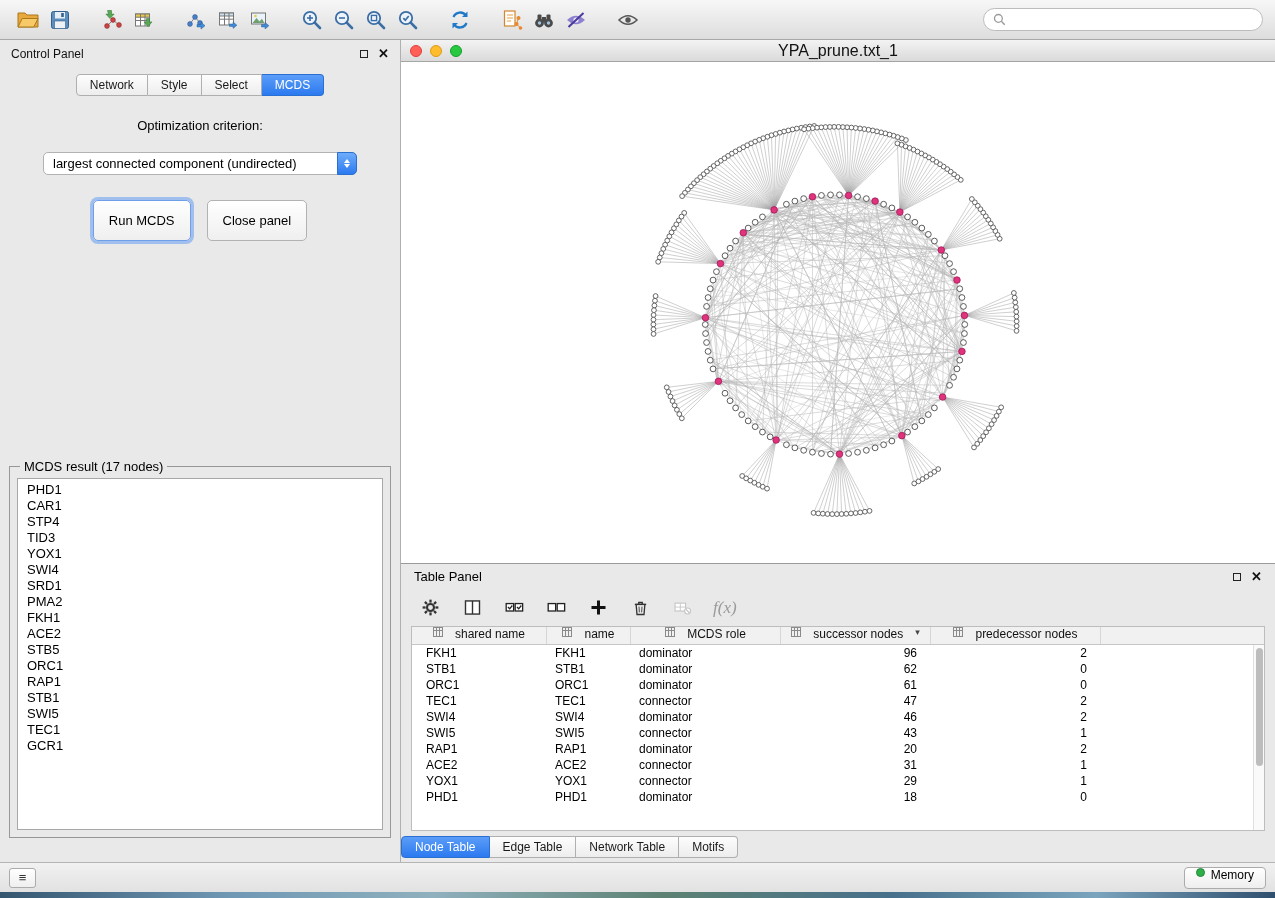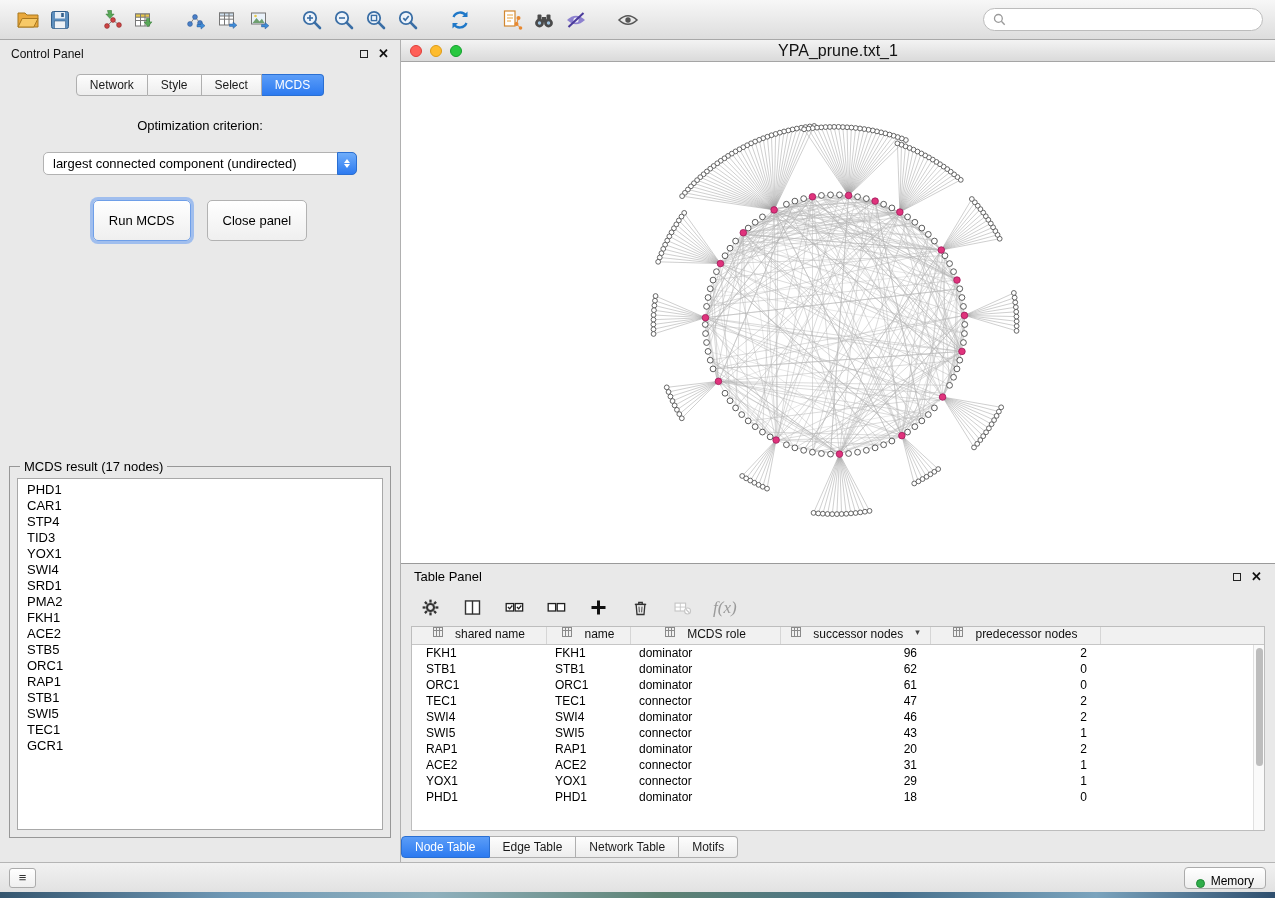--- a/index.html
+++ b/index.html
@@ -75,21 +75,21 @@
   .tcell{line-height:16px;padding:0 8px;white-space:nowrap;overflow:hidden}
   .tcell.c0{padding-left:14px}
   .tcell.c3,.tcell.c4{text-align:right;padding-right:14px}
   .vscroll{position:absolute;top:18px;right:0;bottom:0;width:11px;background:#fafafa;border-left:1px solid #e0e0e0}
   .vthumb{position:absolute;top:3px;left:1.5px;width:7px;height:118px;border-radius:4px;background:#bdbdbd}
   .bottom-tabs{height:31px;flex:0 0 auto;display:flex;justify-content:flex-start;align-items:center}
 
   
   .statusbar{height:30px;flex:0 0 auto;background:linear-gradient(#f1f1f1,#e2e2e2);border-top:1px solid #b5b5b5;display:flex;align-items:center;padding:0 9px}
   .menu-btn{width:27px;height:20px;border:1px solid #ababab;border-radius:3px;background:linear-gradient(#fff,#efefef);display:flex;align-items:center;justify-content:center;font-size:13px;color:#333;line-height:1}
-  .memory-btn{margin-left:auto;height:22px;border:1px solid #ababab;border-radius:4px;background:linear-gradient(#ffffff,#eeeeee);display:flex;align-items:flex-end;gap:6px;padding:0 11px;font-size:12px;color:#000}
+  .memory-btn{margin-left:auto;height:22px;border:1px solid #ababab;border-radius:4px;background:linear-gradient(#ffffff,#eeeeee);display:flex;align-items:flex-start;gap:6px;padding:0 11px;font-size:12px;color:#000}
   .mem-dot{width:9px;height:9px;border-radius:50%;background:#2fae4a;border:1px solid #1f8836}
   .wallpaper{height:6px;flex:0 0 auto;background:linear-gradient(90deg,#35566f 0%,#6f98b5 18%,#8fb0bd 34%,#5d8273 52%,#47708c 70%,#7aa3bd 86%,#2f4f6e 100%)}
 </style>
 </head>
 <body>
 
 <div class="app">
 
   <div class="toolbar">
     <div class="tbtn">

